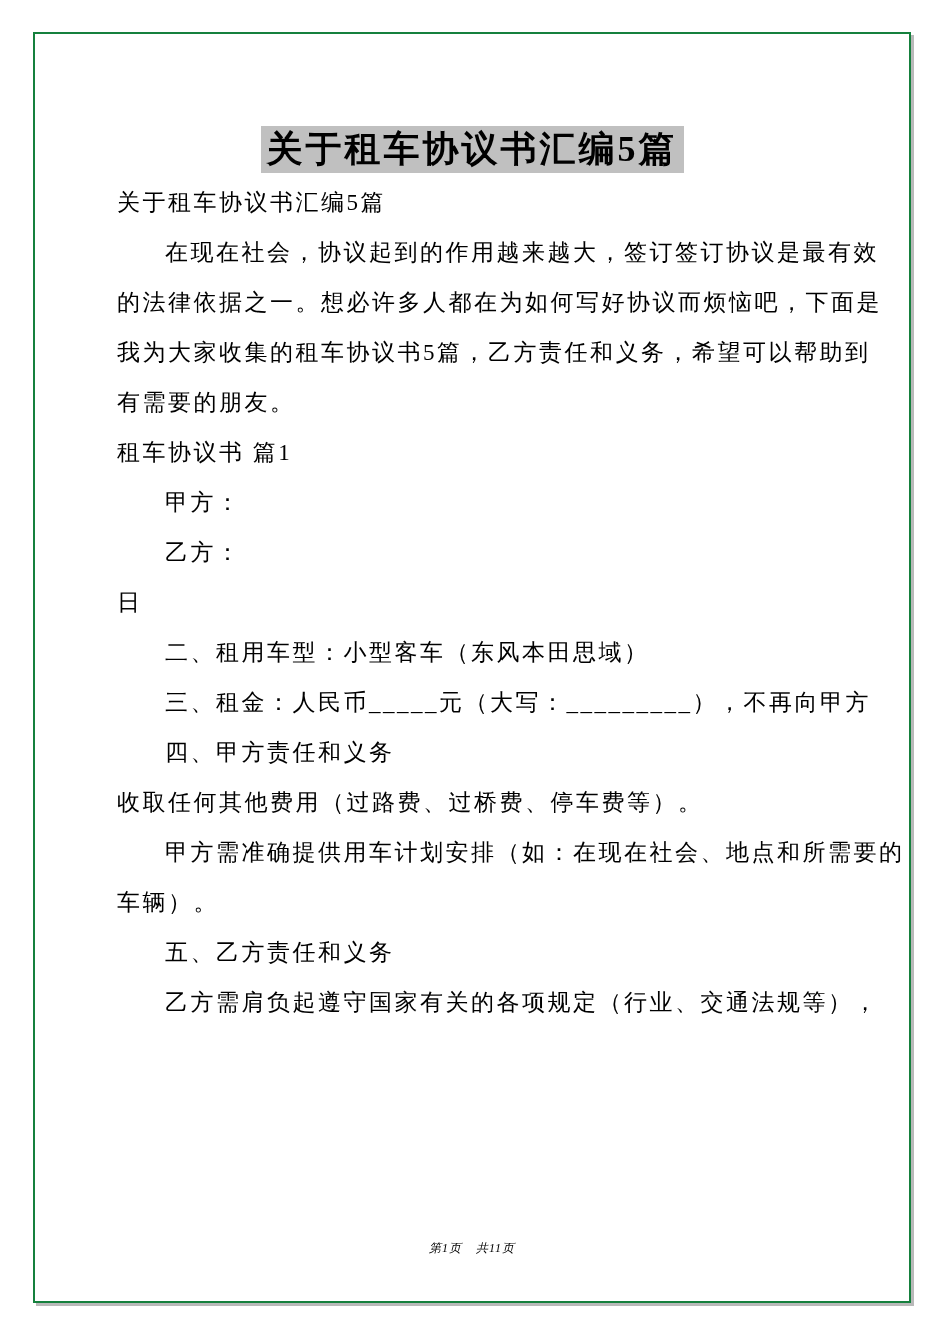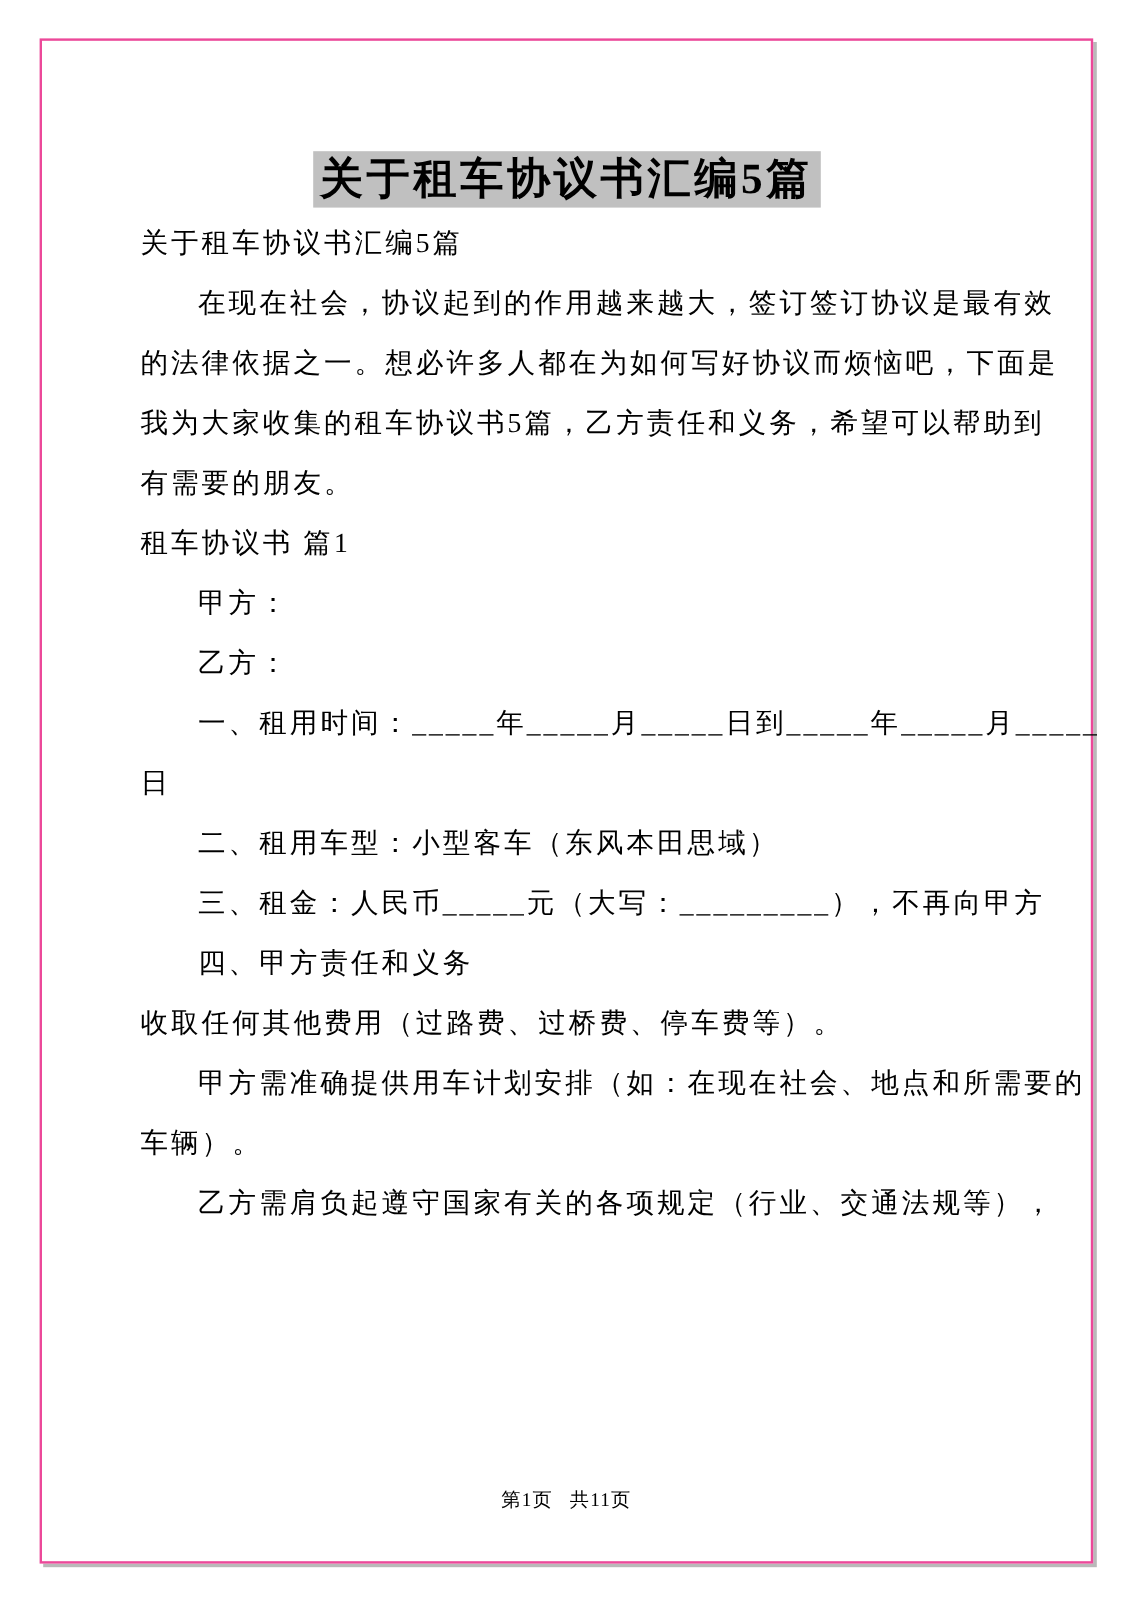--- a/index.html
+++ b/index.html
@@ -15,21 +15,21 @@
     font-family: "Liberation Serif", "DejaVu Serif", serif;
     color: #000000;
     overflow: hidden;
   }
   .page-border {
     position: absolute;
     left: 33px;
     top: 32px;
     width: 874px;
     height: 1267px;
-    border: 2px solid #ec4899;
+    border: 2px solid #15803d;
     box-shadow: 3px 3px 0 #b9b9b9;
     background: #ffffff;
   }
   .title-row {
     position: absolute;
     top: 92px;
     left: 0;
     width: 100%;
     text-align: center;
   }
@@ -58,22 +58,23 @@
   }
   .line.indent {
     padding-left: 48px;
   }
   .footer {
     position: absolute;
     top: 1206px;
     left: 0;
     width: 100%;
     text-align: center;
-    font-size: 16px;
+    font-size: 12px;
     letter-spacing: 1px;
+    font-style: italic;
   }
   .footer span { margin: 0 7px; }
 </style>
 </head>
 <body>
 
 <div class="canvas">
   <div class="page-border">
 
     <div class="title-row">
@@ -82,28 +83,28 @@
 
     <div class="body-text">
       <div class="line">关于租车协议书汇编5篇</div>
       <div class="line indent">在现在社会，协议起到的作用越来越大，签订签订协议是最有效</div>
       <div class="line">的法律依据之一。想必许多人都在为如何写好协议而烦恼吧，下面是</div>
       <div class="line">我为大家收集的租车协议书5篇，乙方责任和义务，希望可以帮助到</div>
       <div class="line">有需要的朋友。</div>
       <div class="line">租车协议书 篇1</div>
       <div class="line indent">甲方：</div>
       <div class="line indent">乙方：</div>
-      <div class="line indent">一、租用时间：_____年_____月_____日到_____年_____月_____</div>
       <div class="line">日</div>
       <div class="line indent">二、租用车型：小型客车（东风本田思域）</div>
       <div class="line indent">三、租金：人民币_____元（大写：_________），不再向甲方</div>
       <div class="line indent">四、甲方责任和义务</div>
       <div class="line">收取任何其他费用（过路费、过桥费、停车费等）。</div>
       <div class="line indent">甲方需准确提供用车计划安排（如：在现在社会、地点和所需要的</div>
       <div class="line">车辆）。</div>
+      <div class="line indent">五、乙方责任和义务</div>
       <div class="line indent">乙方需肩负起遵守国家有关的各项规定（行业、交通法规等），</div>
     </div>
 
     <div class="footer">
       <span>第1页</span><span>共11页</span>
     </div>
 
   </div>
 </div>
 

